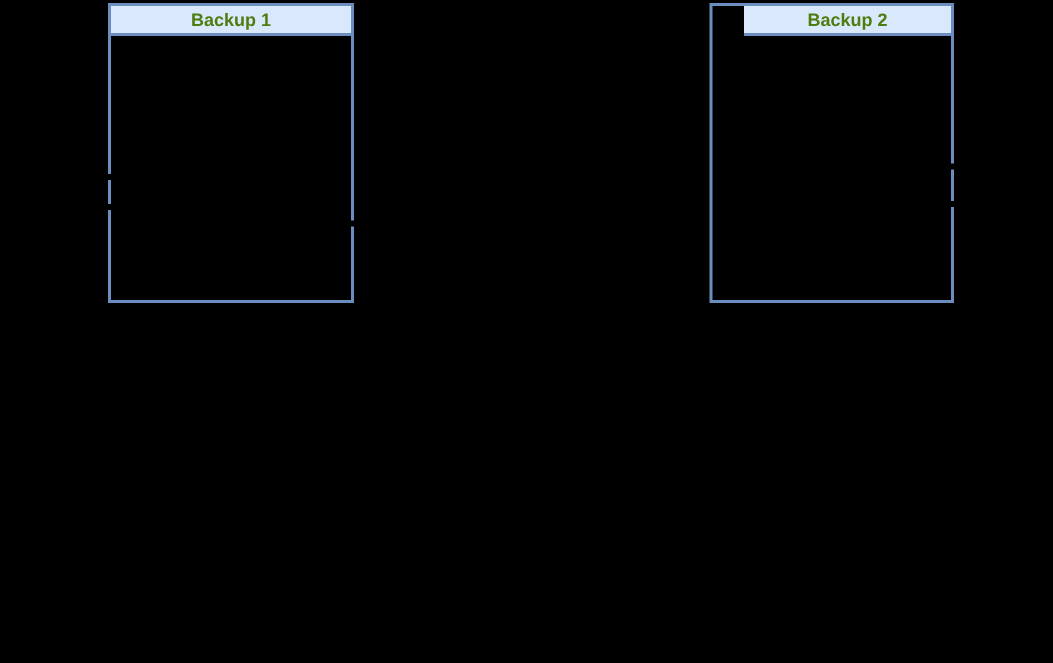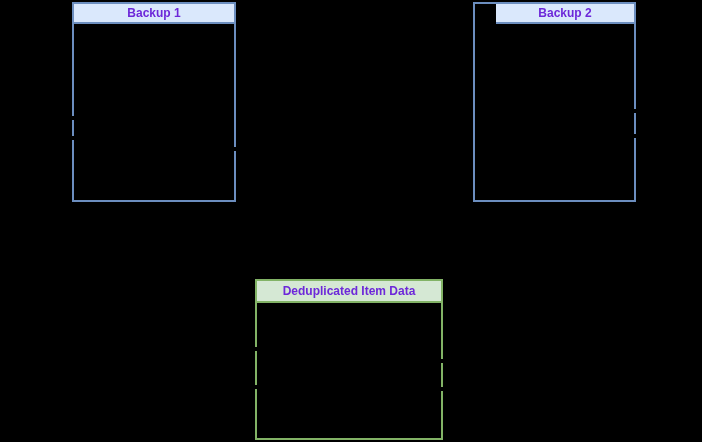--- a/index.html
+++ b/index.html
@@ -28,21 +28,21 @@
     width: 100%;
     background: var(--fill);
     border-bottom: 2px solid var(--stroke);
     display: flex;
     align-items: center;
     justify-content: center;
   }
   .node-title {
     font-size: 12px;
     font-weight: bold;
-    color: #6d28d9;
+    color: #4d7c0f;
     white-space: nowrap;
     line-height: 1;
   }
   
   #node-backup-1 { left: 72px;  top: 2px;   width: 164px; height: 200px; }
   #node-backup-1 .node-header { height: 20px; }
   #node-backup-2 { left: 473px; top: 2px;   width: 163px; height: 200px; padding-left: 21px; }
   #node-backup-2 .node-header { height: 20px; }
   #node-dedup    { left: 255px; top: 279px; width: 188px; height: 161px; }
   #node-dedup    .node-header { height: 22px; }
@@ -73,25 +73,20 @@
       <span class="node-title">Backup 1</span>
     </div>
   </div>
 
   <div class="node" id="node-backup-2" style="--fill: #dae8fc; --stroke: #6c8ebf;">
     <div class="node-header">
       <span class="node-title">Backup 2</span>
     </div>
   </div>
 
-  <div class="node" id="node-dedup" style="--fill: #d5e8d4; --stroke: #82b366;">
-    <div class="node-header">
-      <span class="node-title">Deduplicated Item Data</span>
-    </div>
-  </div>
 
   <div class="notch n1"></div>
   <div class="notch n2"></div>
   <div class="notch n3"></div>
   <div class="notch n4"></div>
   <div class="notch n5"></div>
   <div class="notch n6"></div>
   <div class="notch n7"></div>
   <div class="notch n8"></div>
   <div class="notch n9"></div>

